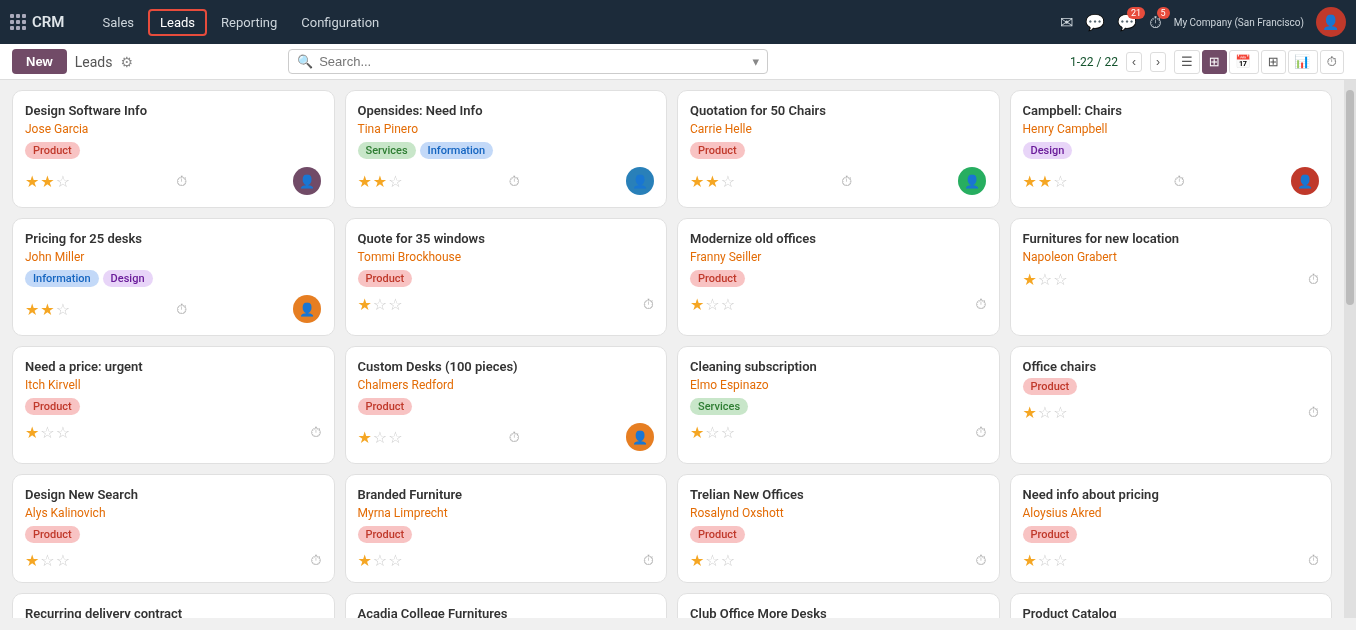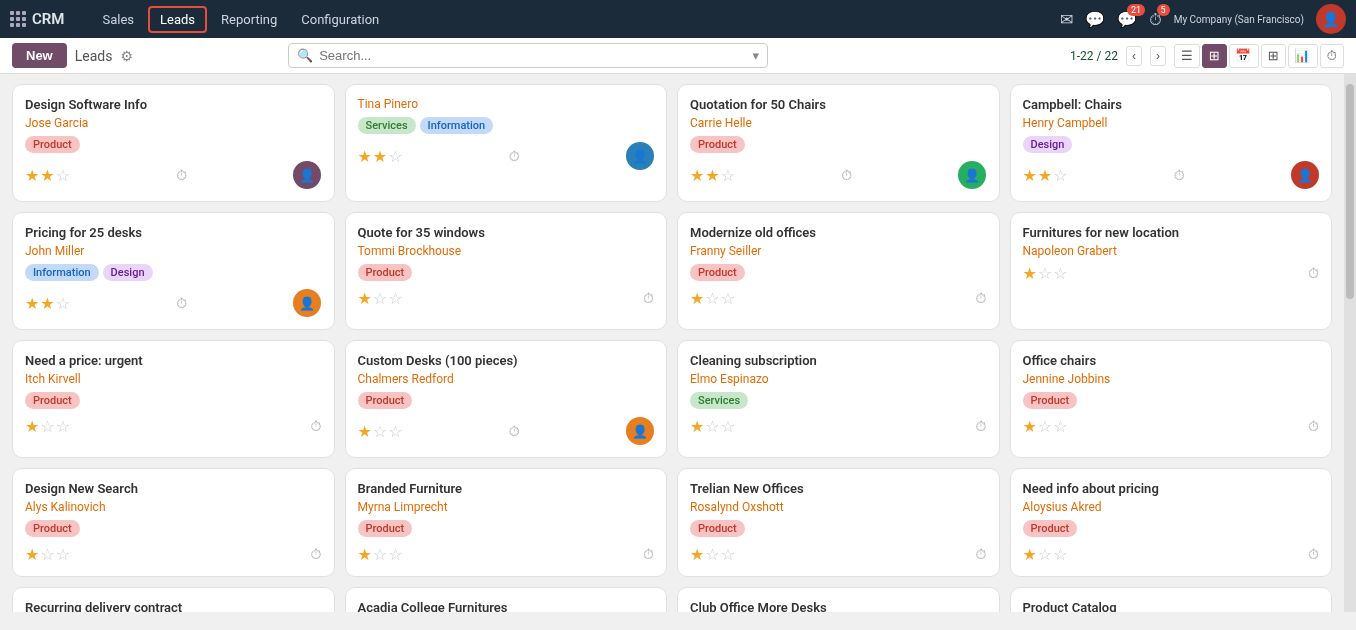--- a/index.html
+++ b/index.html
@@ -4,21 +4,21 @@
   <style>
     * { box-sizing: border-box; margin: 0; padding: 0; }
     body { font-family: -apple-system, BlinkMacSystemFont, 'Segoe UI', Roboto, sans-serif; font-size: 13px; background: #f0f0f0; overflow: hidden; }
 
     
     .topnav {
       background: #1c2b3a;
       color: #cdd5db;
       display: flex;
       align-items: center;
-      height: 38px;
+      height: 44px;
       padding: 0 10px;
       gap: 4px;
     }
     .topnav-brand { display: flex; align-items: center; gap: 6px; margin-right: 8px; }
     .grid-icon { display: grid; grid-template-columns: 1fr 1fr 1fr; gap: 2px; width: 16px; }
     .grid-icon span { width: 4px; height: 4px; background: #aab; border-radius: 1px; }
     .topnav-app { color: #e0e6ea; font-size: 15px; font-weight: 600; margin-right: 16px; }
     .topnav-item { color: #cdd5db; font-size: 13px; padding: 4px 10px; border-radius: 4px; cursor: pointer; white-space: nowrap; }
     .topnav-item.highlighted { border: 2px solid #e74c3c; color: #fff; }
     .topnav-right { margin-left: auto; display: flex; align-items: center; gap: 12px; }
@@ -178,20 +178,21 @@
       <div class="stars">
               <span class="star filled">★</span>
               <span class="star filled">★</span>
               <span class="star empty">☆</span>
             </div>
       <span class="clock-icon">⏱</span>
       <div class="card-avatar" style="background:#714b67">👤</div>
     </div>
   </div>
         <div class="card">
+    <div class="card-title">Opensides: Need Info</div>
     <div class="card-person">Tina Pinero</div>
     <div class="card-tags">
             <span class="tag tag-services">Services</span>
             <span class="tag tag-information">Information</span>
           </div>
     <div class="card-bottom">
       <div class="stars">
               <span class="star filled">★</span>
               <span class="star filled">★</span>
               <span class="star empty">☆</span>
@@ -338,21 +339,20 @@
               <span class="star filled">★</span>
               <span class="star empty">☆</span>
               <span class="star empty">☆</span>
             </div>
       <span class="clock-icon">⏱</span>
 
     </div>
   </div>
         <div class="card">
     <div class="card-title">Office chairs</div>
-    <div class="card-person">Jennine Jobbins</div>
     <div class="card-tags">
             <span class="tag tag-product">Product</span>
           </div>
     <div class="card-bottom">
       <div class="stars">
               <span class="star filled">★</span>
               <span class="star empty">☆</span>
               <span class="star empty">☆</span>
             </div>
       <span class="clock-icon">⏱</span>

